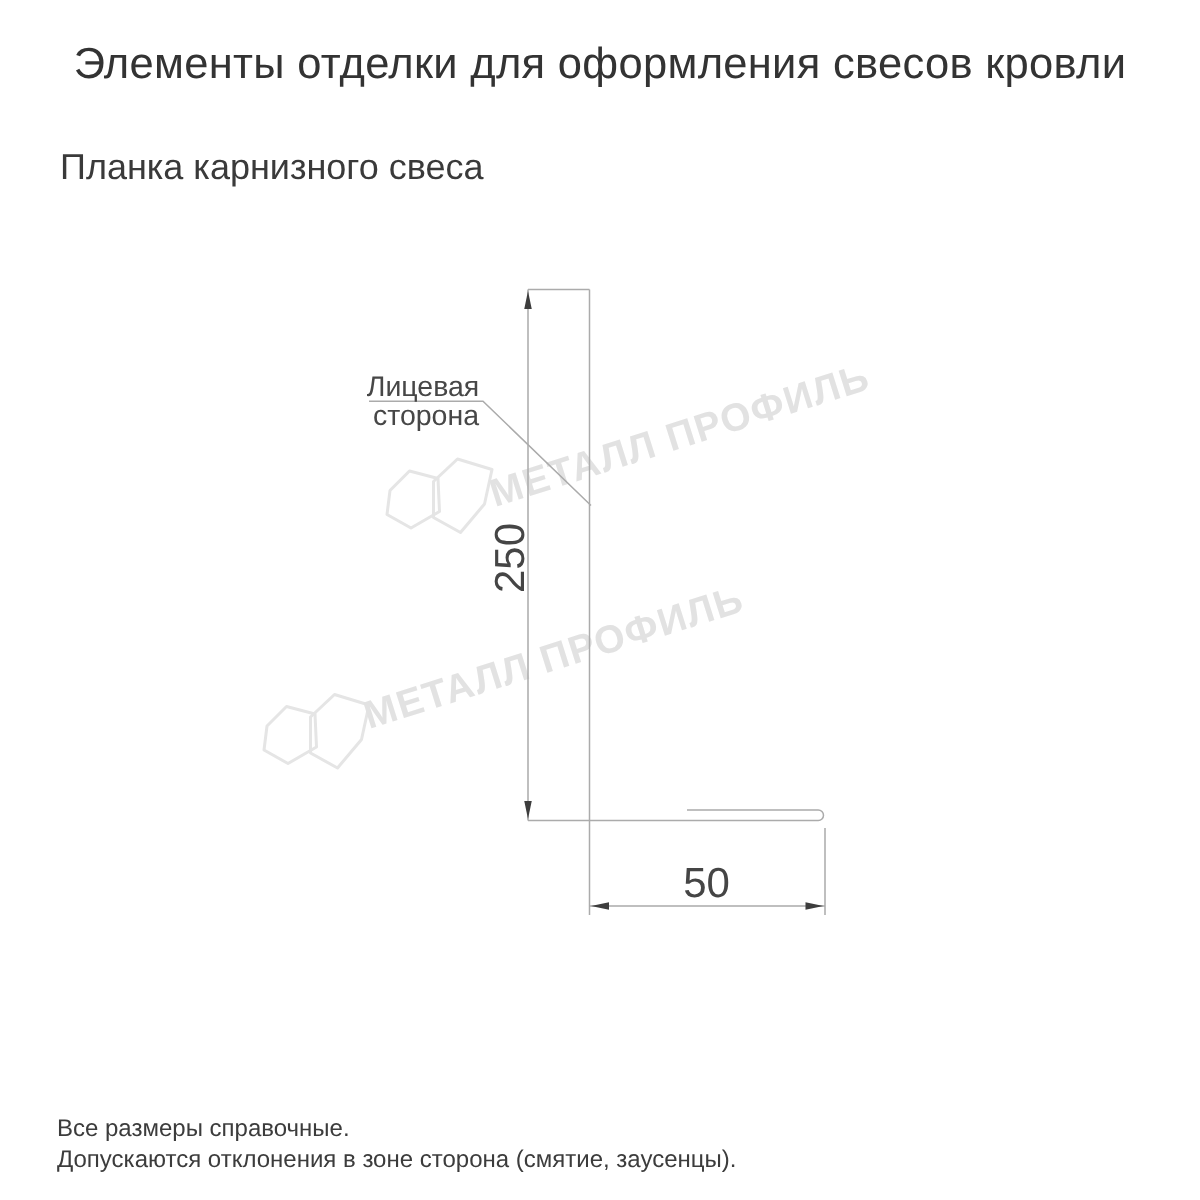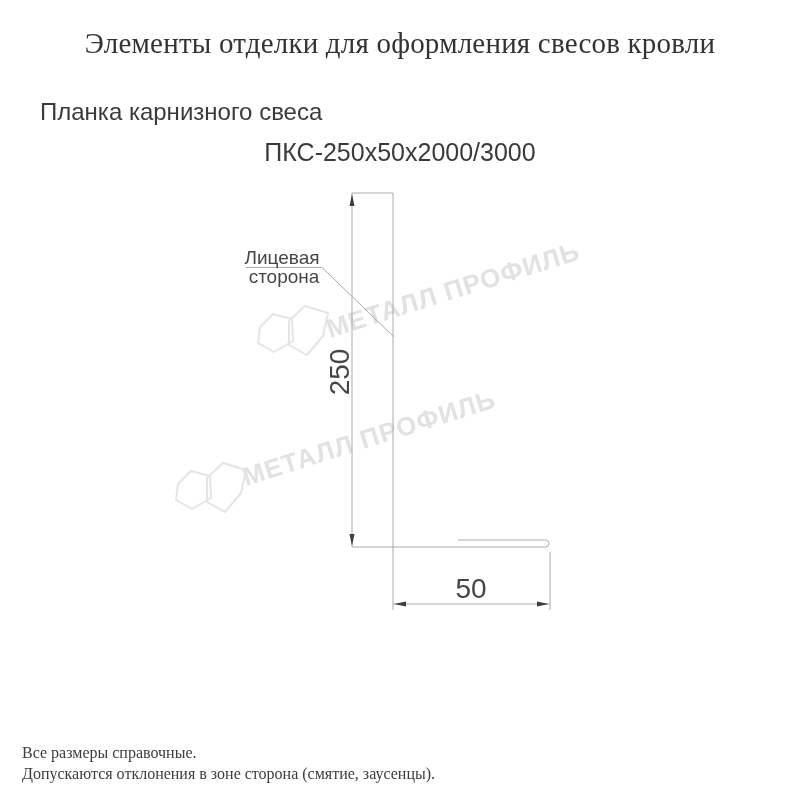--- a/index.html
+++ b/index.html
@@ -2,34 +2,34 @@
 <html><head>
 <meta charset="utf-8">
 <style>
   html,body{margin:0;padding:0;background:#ffffff;}
   #stage{
     position:relative;width:800px;height:800px;background:#ffffff;
     font-family:"Liberation Sans", sans-serif;overflow:hidden;
   }
   .page-title{
     position:absolute;top:27px;left:0;width:800px;text-align:center;
-    font-size:29px;color:#333333;letter-spacing:0.2px;white-space:nowrap;font-family:Liberation Serif, serif;
+    font-size:29px;color:#333333;letter-spacing:0.2px;white-space:nowrap;
   }
   .product-name{
     position:absolute;top:98px;left:0;width:776px;text-align:left;
     font-size:24px;color:#3a3a3a;white-space:nowrap;margin-left:40px;
   }
   .product-code{
     position:absolute;top:138px;left:0;width:800px;text-align:center;
     font-size:25px;color:#3a3a3a;white-space:nowrap;
   }
   svg.diagram{position:absolute;left:0;top:0;}
   .footer{
-    position:absolute;left:22px;top:742px;
-    font-size:16px;line-height:21px;color:#3c3c3c;font-family:Liberation Serif, serif;
+    position:absolute;left:38px;top:742px;
+    font-size:16px;line-height:21px;color:#3c3c3c;
   }
   .wm-text{
     font-family:"Liberation Sans", sans-serif;
     font-size:26px;font-weight:bold;letter-spacing:1px;fill:#e2e2e2;
   }
   .dim-text{
     font-family:"Liberation Sans", sans-serif;
     font-size:28px;fill:#454545;
   }
   .leader-text{
@@ -40,21 +40,20 @@
   .logo-outline{stroke:#e5e5e5;stroke-width:2;fill:none;stroke-linejoin:round;}
   .arrowhead{fill:#3d3d3d;stroke:none;}
 </style>
 </head>
 <body>
 
 <div id="stage">
 
   <div class="page-title">Элементы отделки для оформления свесов кровли</div>
   <div class="product-name">Планка карнизного свеса</div>
-  <div class="product-code">ПКС-250х50х2000/3000</div>
 
   <svg class="diagram" width="800" height="800" viewBox="0 0 800 800">
 
     <g transform="translate(258,305)">
       <polygon class="logo-outline" points="2,22 15,9 34,14 35,36 16,47 0,38"></polygon>
       <polygon class="logo-outline" points="31,16 47,1 70,8 65,31 49,50 31,40"></polygon>
     </g>
     <text class="wm-text" transform="translate(330,338) rotate(-17.5)">МЕТАЛЛ ПРОФИЛЬ</text>
 
     <g transform="translate(176,462)">

